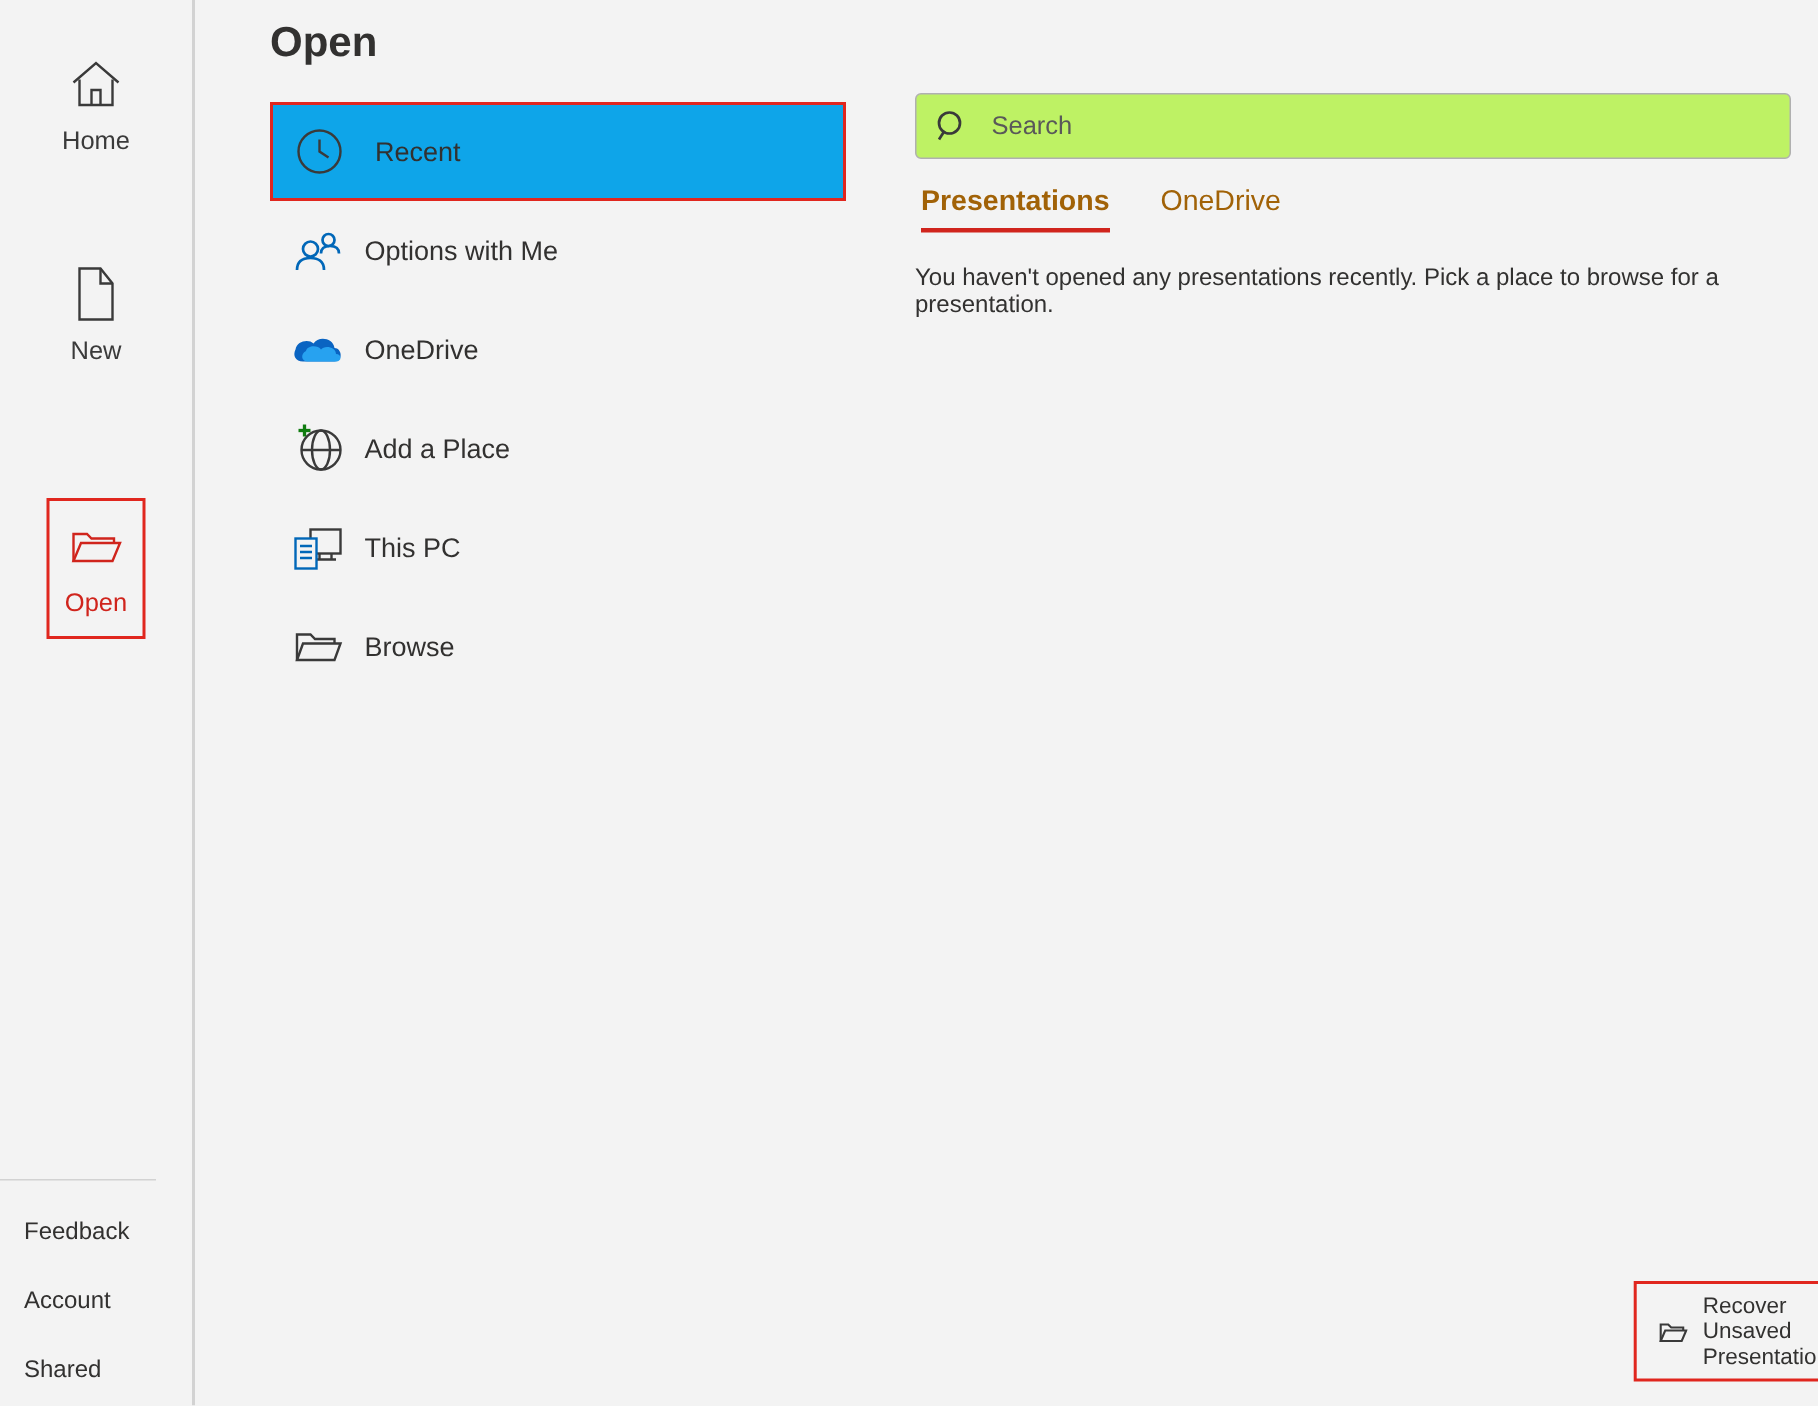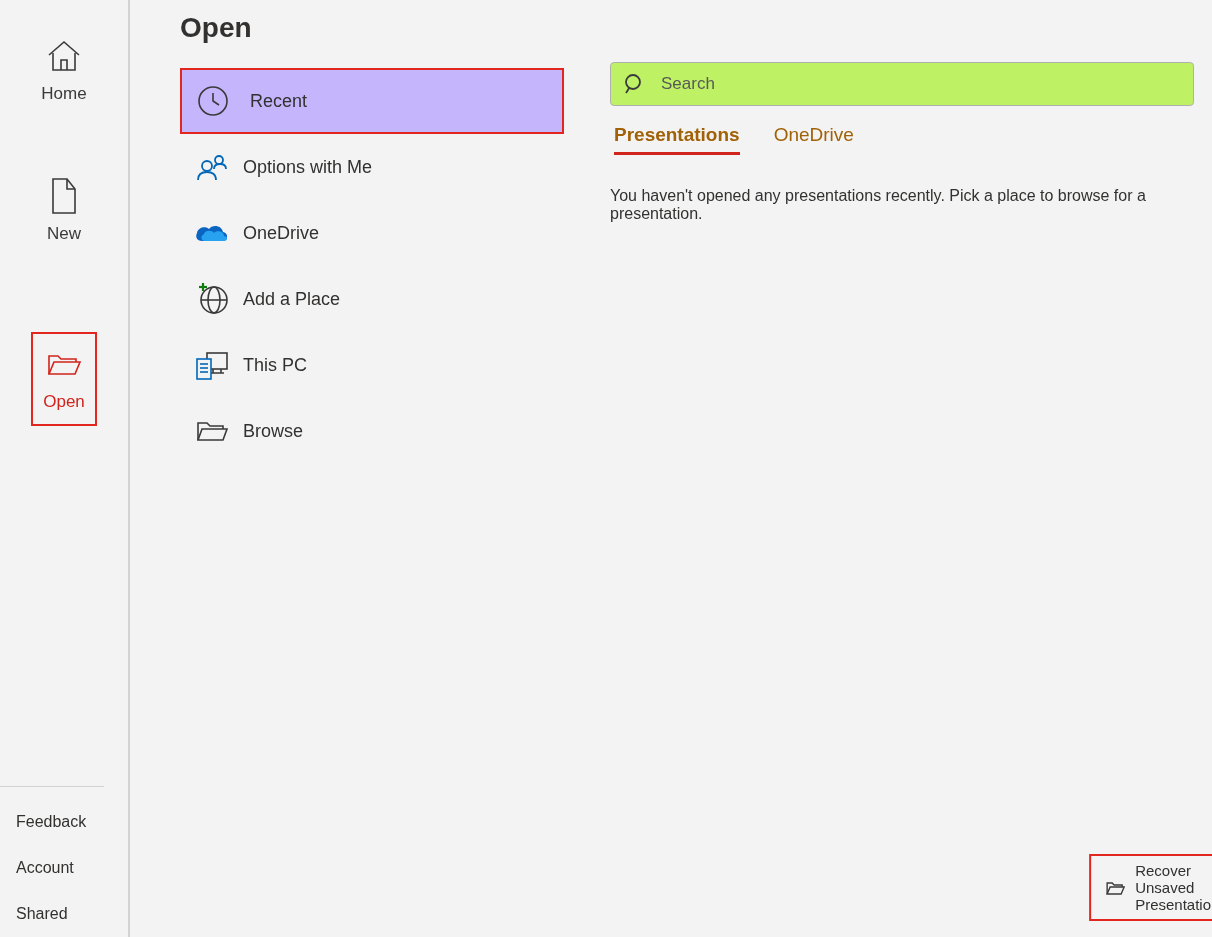--- a/index.html
+++ b/index.html
@@ -91,21 +91,21 @@
   }
   .place-item .p-icon {
     width: 46px;
     display:flex; align-items:center; justify-content:center;
   }
   .place-item .p-label {
     font-size: 18px;
     margin-left: 8px;
   }
   .place-item.selected {
-    background: #c4b5fd;
+    background: #0ea5e9;
     border: 2px solid #e0261e;
     width: 384px;
   }
   .place-item.selected .p-label { margin-left: 14px; }
 
   
   .content {
     flex: 1;
     padding: 62px 18px 0 44px;
     position: relative;
@@ -143,21 +143,21 @@
     padding-bottom: 6px;
     cursor: pointer;
     color: #a16207;
   }
   .tab.active {
     font-weight: 600;
     border-bottom: 3px solid #d0241c;
   }
 
   .empty-msg {
-    margin-top: 32px;
+    margin-top: 22px;
     font-size: 16px;
   }
 
   .recover-btn {
     position: absolute;
     left: 600px;
     bottom: 16px;
     transform: translateX(-50%);
     border: 2px solid #e0261e;
     background: #f3f3f3;

